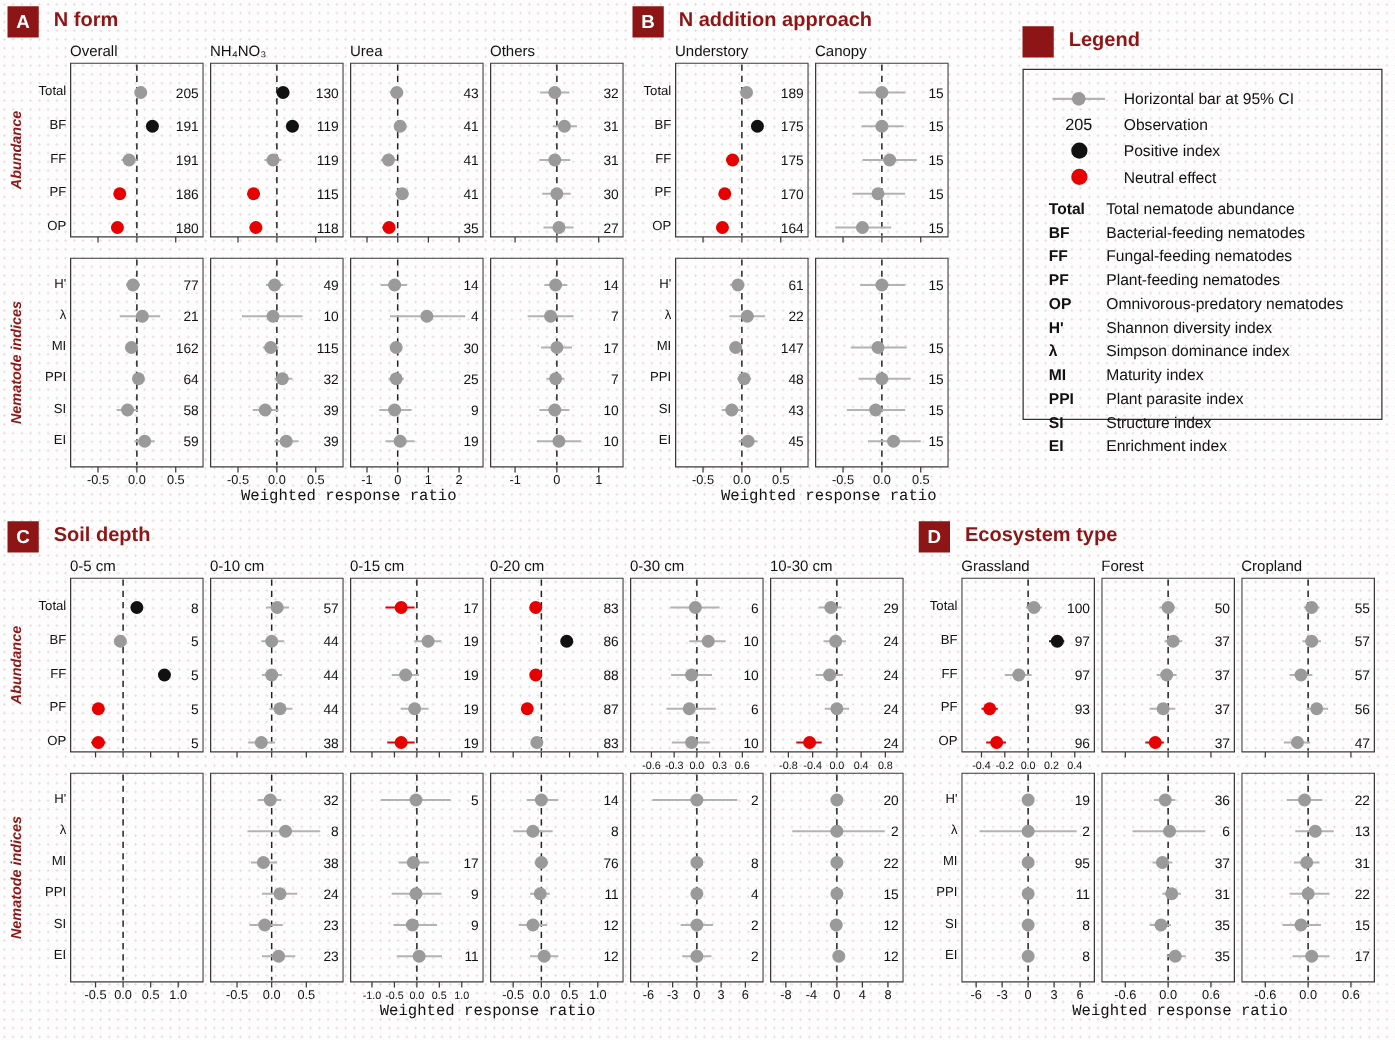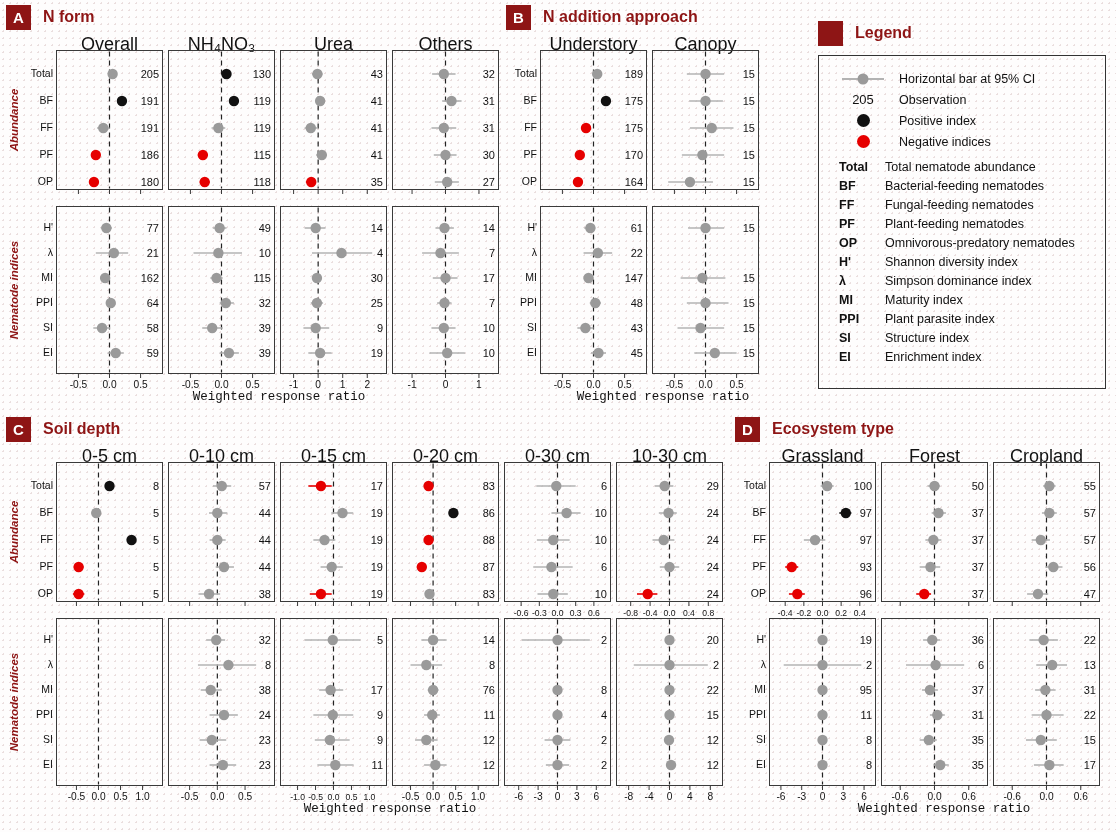--- a/index.html
+++ b/index.html
@@ -21,25 +21,25 @@
     font-size:15px;display:inline-flex;align-items:center;justify-content:center;}
   .g-title{color:#8e1515;font-weight:bold;font-size:16px;}
   .g-body{position:relative;display:flex;align-items:flex-start;}
   .side-strip{position:relative;width:16px;height:356px;flex:0 0 auto;}
   .side-label{position:absolute;left:8px;transform:translate(-50%,-50%) rotate(-90deg);
     color:#8e1515;font-weight:bold;font-style:italic;font-size:11.5px;white-space:nowrap;}
   .rowlabels{position:relative;width:34px;height:356px;flex:0 0 auto;}
   .rowlabel{position:absolute;right:3px;font-size:10.5px;white-space:nowrap;}
   .cols{display:flex;gap:5px;}
   .col{width:107px;flex:0 0 auto;}
-  .col-header{height:16px;text-align:center;font-size:18px;white-space:nowrap;}
+  .col-header{height:16px;text-align:left;font-size:12px;white-space:nowrap;}
   .g-xlabel{font-size:12.5px;text-align:center;margin-top:0px;font-family:Liberation Mono, monospace;}
   #group-A .g-xlabel,#group-C .g-xlabel{padding-left:50px;}
   #group-B .g-xlabel,#group-D .g-xlabel{padding-left:40px;}
-  .legend-box{border:1.2px solid #333;width:288px;height:334px;margin-top:9px;
+  .legend-box{border:1.2px solid #333;width:288px;height:281px;margin-top:9px;
     padding:12px 8px 6px 8px;box-sizing:border-box;}
   .lg-row{display:flex;align-items:center;height:21px;font-size:12.5px;}
   .lg-key{width:72px;display:flex;justify-content:center;align-items:center;flex:0 0 auto;}
   .lg-dot{width:13px;height:13px;border-radius:50%;display:inline-block;}
   .lg-obs{font-size:13px;}
   .lg-label{flex:1;}
   .lg-gap{height:8px;}
   .ab-row{display:flex;align-items:baseline;height:19px;font-size:12.5px;}
   .ab-term{width:46px;font-weight:bold;padding-left:12px;flex:0 0 auto;}
   .ab-def{flex:1;}
@@ -442,21 +442,21 @@
       <div class="lg-row">
         <span class="lg-key">
           <span class="lg-dot" style="background: rgb(17, 17, 17);"></span>
         </span>
         <span class="lg-label">Positive index</span>
       </div>
       <div class="lg-row">
         <span class="lg-key">
           <span class="lg-dot" style="background: rgb(230, 0, 0);"></span>
         </span>
-        <span class="lg-label">Negative indices</span>
+        <span class="lg-label">Neutral effect</span>
       </div>
       <div class="lg-gap"></div>
       <div class="ab-row">
         <span class="ab-term">Total</span>
         <span class="ab-def">Total nematode abundance</span>
       </div>
       <div class="ab-row">
         <span class="ab-term">BF</span>
         <span class="ab-def">Bacterial-feeding nematodes</span>
       </div>

